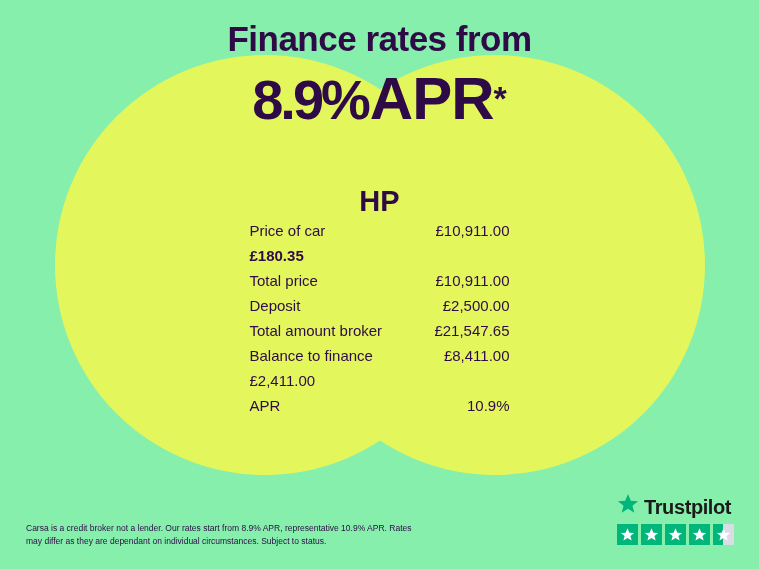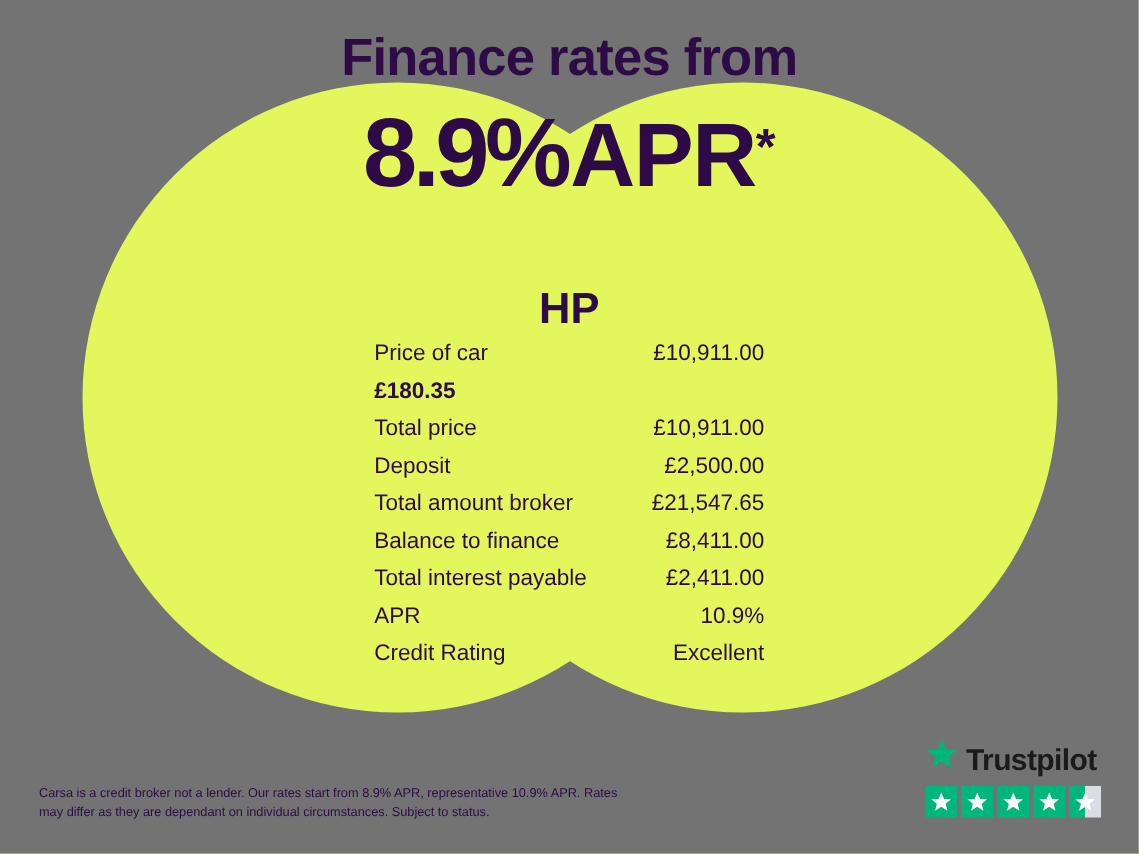--- a/index.html
+++ b/index.html
@@ -10,21 +10,21 @@
     width: 759px;
     height: 569px;
     font-family: "Liberation Sans", sans-serif;
     background: #f2f9b8;
     overflow: hidden;
   }
   .stage {
     position: relative;
     width: 759px;
     height: 569px;
-    background: #737373;
+    background: #86efac;
     overflow: hidden;
   }
   
   .blob {
     position: absolute;
     border-radius: 50%;
     background: #e3f75c;
   }
   .blob-left {
     width: 420px;
@@ -54,21 +54,21 @@
     line-height: 1.1;
   }
   .rate-row {
     text-align: center;
     color: #2e0a46;
     line-height: 1;
     margin-top: 10px;
     white-space: nowrap;
   }
   .rate-big {
-    font-size: 65px;
+    font-size: 56px;
     font-weight: bold;
     letter-spacing: -3px;
   }
   .rate-apr {
     font-size: 60px;
     font-weight: bold;
     letter-spacing: -1px;
     margin-left: 2px;
   }
   .rate-star {
@@ -194,33 +194,28 @@
         <span class="label">Total amount broker</span>
         <span class="value">£21,547.65</span>
       </div>
 
       <div class="row">
         <span class="label">Balance to finance</span>
         <span class="value">£8,411.00</span>
       </div>
 
       <div class="row">
-        <span class="label">Total interest payable</span>
         <span class="value">£2,411.00</span>
       </div>
 
       <div class="row">
         <span class="label">APR</span>
         <span class="value">10.9%</span>
       </div>
 
-      <div class="row">
-        <span class="label">Credit Rating</span>
-        <span class="value">Excellent</span>
-      </div>
 
     </div>
 
     <div class="disclaimer">Carsa is a credit broker not a lender. Our rates start from 8.9% APR, representative 10.9% APR. Rates may differ as they are dependant on individual circumstances. Subject to status.</div>
 
     <div class="trustpilot">
       <div class="tp-top">
         <span>
           <svg width="22" height="22" viewBox="0 0 24 24" aria-hidden="true">
             <polygon points="12,1 15.1,8.4 23,8.9 16.9,14 18.9,21.6 12,17.3 5.1,21.6 7.1,14 1,8.9 8.9,8.4" fill="#00b67a"></polygon>

